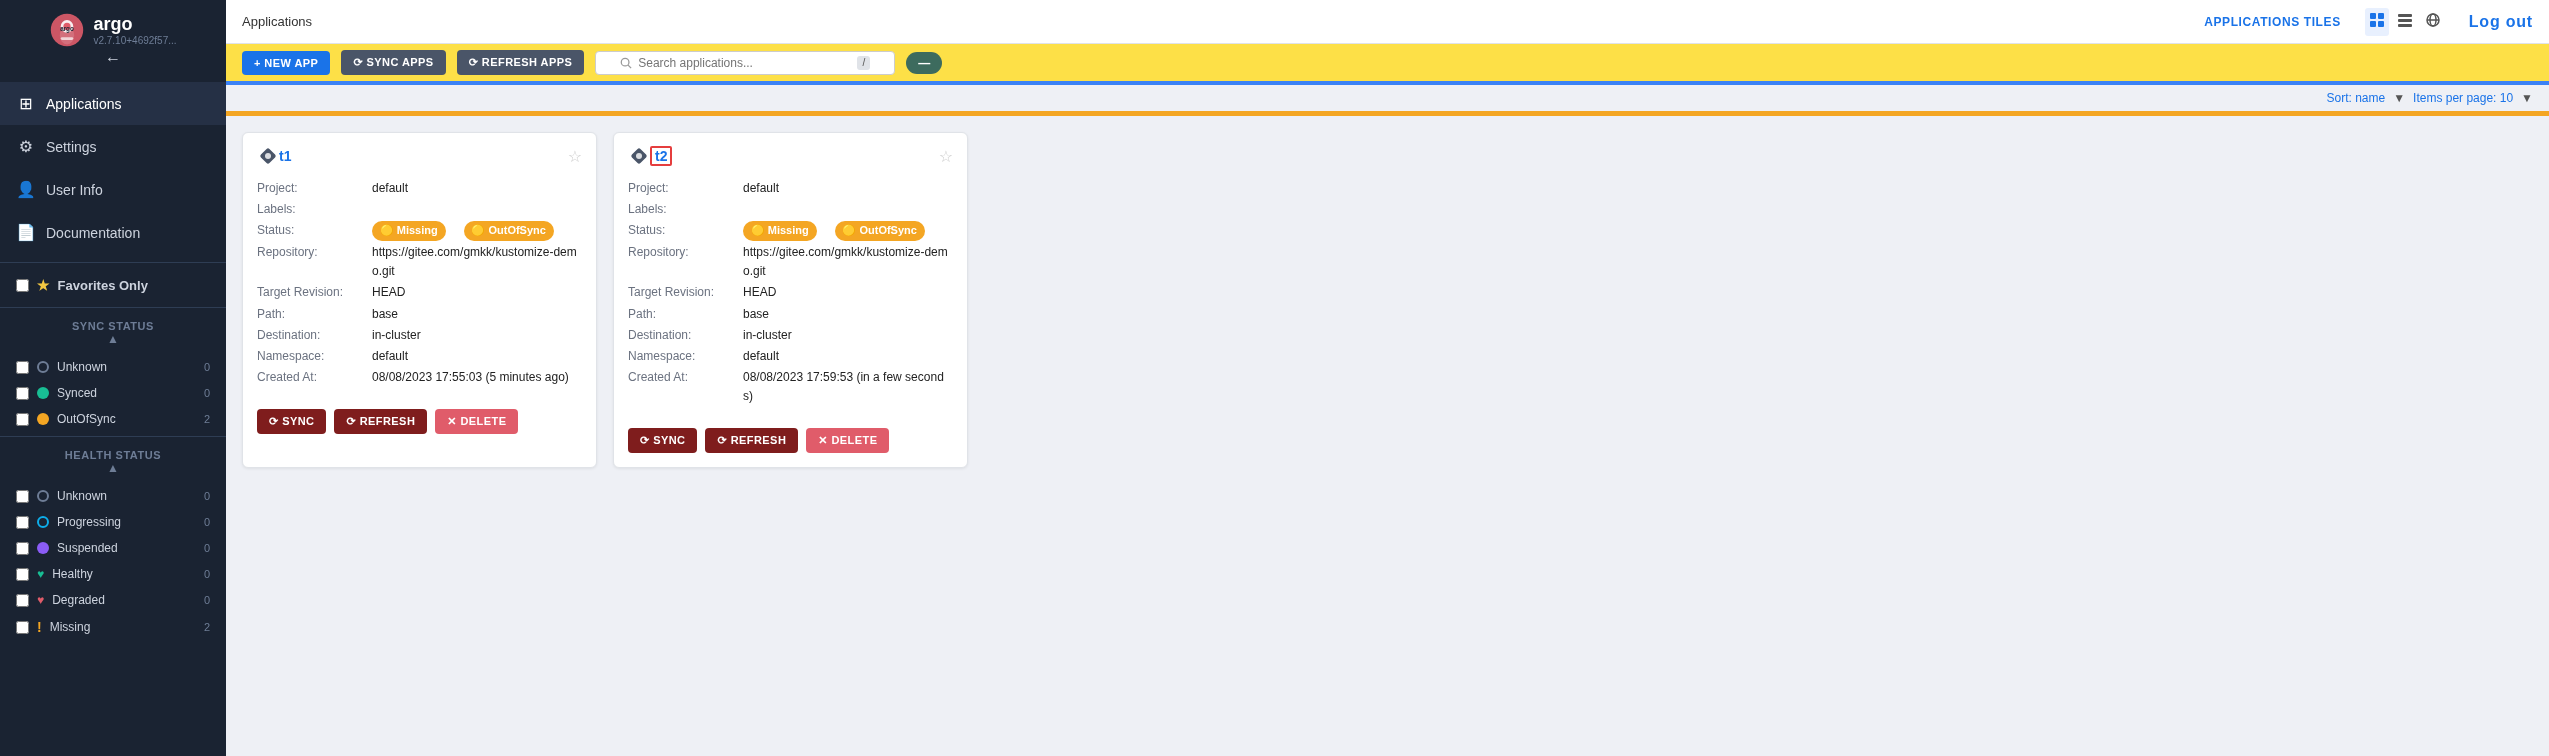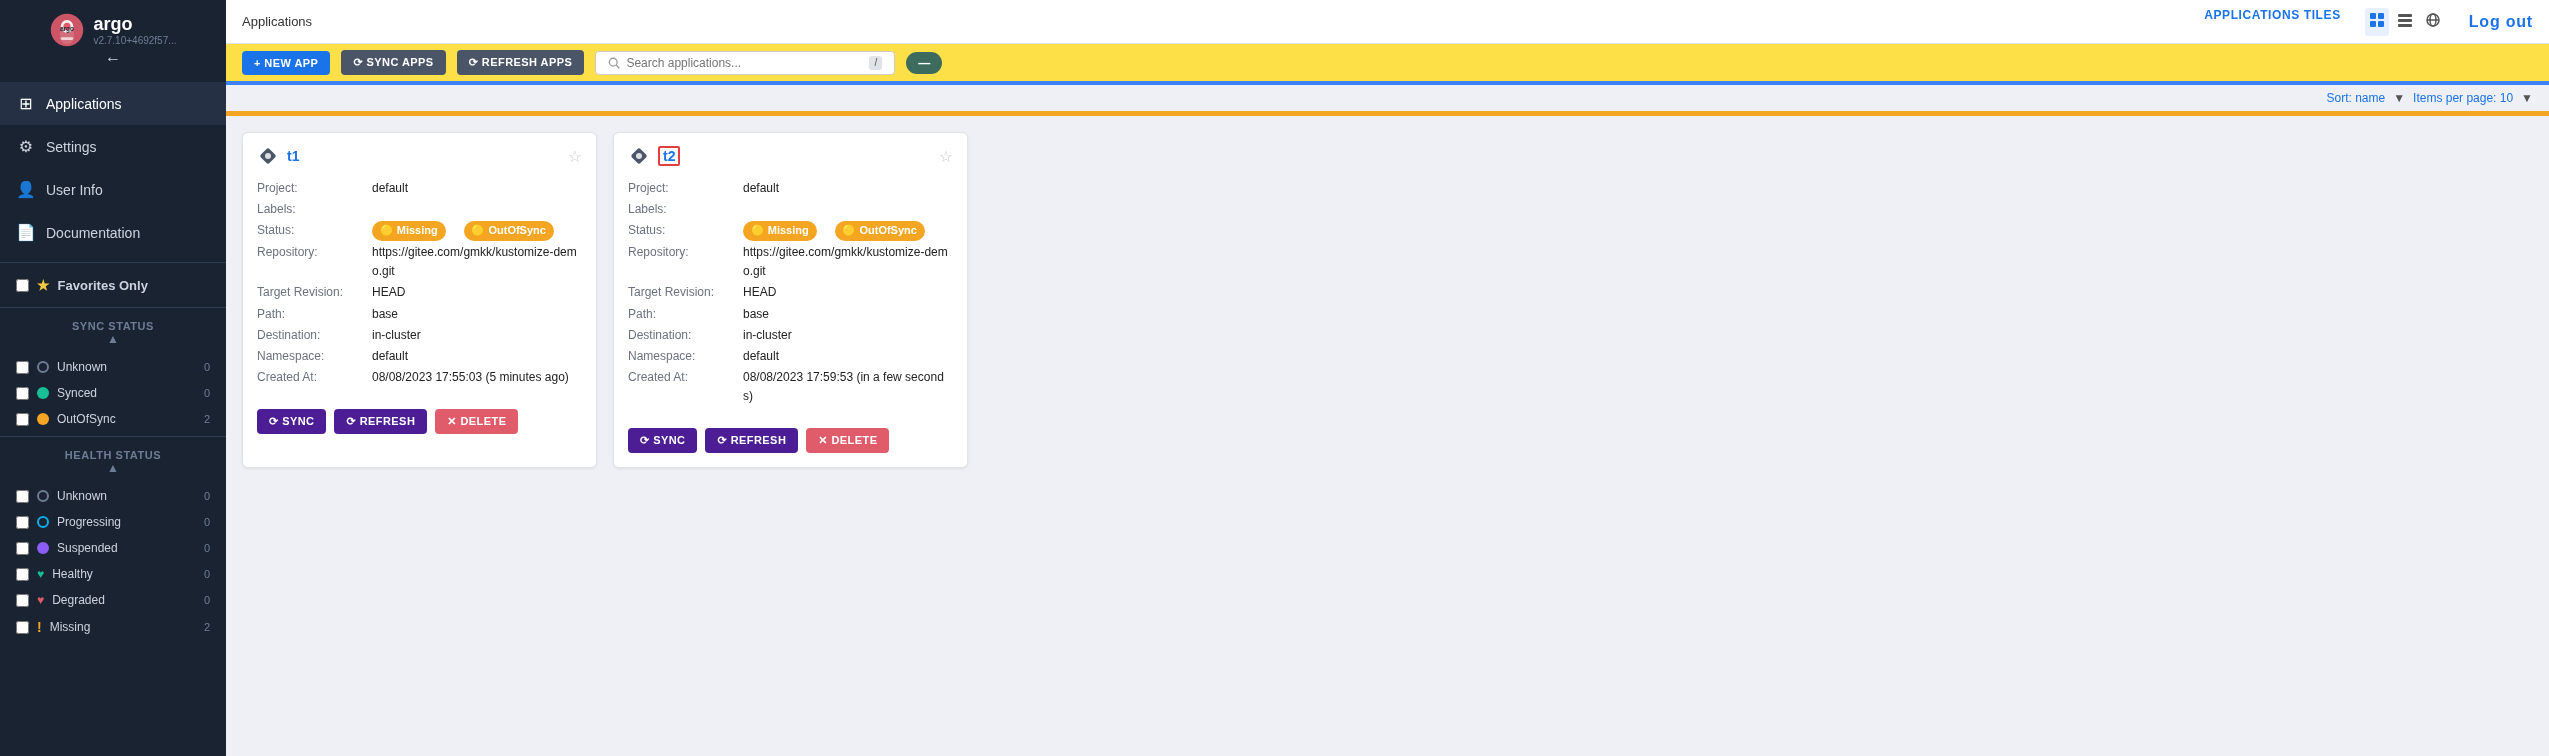--- a/index.html
+++ b/index.html
@@ -115,20 +115,21 @@
       height: 44px;
     }
     .topbar-left {
       display: flex;
       align-items: center;
       gap: 8px;
     }
     .topbar-title { font-size: 13px; color: #333; font-weight: 400; }
     .topbar-right {
       display: flex;
+      align-items: center;
       gap: 24px;
       font-size: 12px;
       font-weight: 700;
       color: #1a73e8;
     }
     .topbar-tiles-label { letter-spacing: 0.05em; }
     .view-icons { display: flex; gap: 4px; align-items: center; }
     .view-icon-btn {
       background: none; border: none; cursor: pointer; padding: 4px;
       color: #555; font-size: 16px; border-radius: 3px;
@@ -151,21 +152,21 @@
       display: flex; align-items: center; gap: 4px;
       border: none; border-radius: 4px; padding: 6px 12px;
       font-size: 11px; font-weight: 700; cursor: pointer;
       text-transform: uppercase; letter-spacing: 0.04em;
     }
     .btn-primary { background: #1a73e8; color: #fff; }
     .btn-secondary { background: #4a5568; color: #fff; }
     .search-box {
       display: flex; 
       border: 1px solid #ccc; border-radius: 4px;
-      padding: 4px 12px; background: #fff;
+      padding: 4px 24px; background: #fff;
       gap: 6px; flex: 1; max-width: 300px;
     }
     .search-box input {
       border: none; outline: none; font-size: 12px; color: #555;
       background: transparent; width: 100%;
     }
     .search-shortcut {
       background: #e0e3e8; border-radius: 3px; padding: 1px 5px;
       font-size: 10px; color: #555;
     }
@@ -211,21 +212,21 @@
     .app-card-header {
       display: flex;
       align-items: center;
       justify-content: space-between;
       padding: 12px 14px 8px 14px;
       border-bottom: none;
     }
     .app-card-title {
       display: flex;
       align-items: center;
-      gap: 8px;
+      gap: 0;
       font-size: 14px;
       font-weight: 700;
       color: #222;
     }
     .app-name-badge {
       font-size: 14px; font-weight: 700; color: #1a73e8;
     }
     .favorite-star {
       cursor: pointer; color: #ccc; font-size: 16px;
       background: none; border: none;
@@ -254,21 +255,21 @@
     .status-badges {
       display: flex; align-items: center; gap: 18px;
     }
     .app-card-footer {
       display: flex;
       gap: 8px;
       padding: 8px 14px 14px 14px;
     }
     .card-btn {
       display: flex; align-items: center; gap: 4px;
-      background: #4c1d95; color: #fff;
+      background: #7f1d1d; color: #fff;
       border: none; border-radius: 4px;
       padding: 6px 12px; font-size: 11px; font-weight: 700;
       cursor: pointer; text-transform: uppercase; letter-spacing: 0.04em;
     }
     .card-btn-danger {
       background: #e05c6a;
     }
     .diamond-wrapper {
       width: 22px; height: 22px; display: inline-flex;
       align-items: center; justify-content: center;

